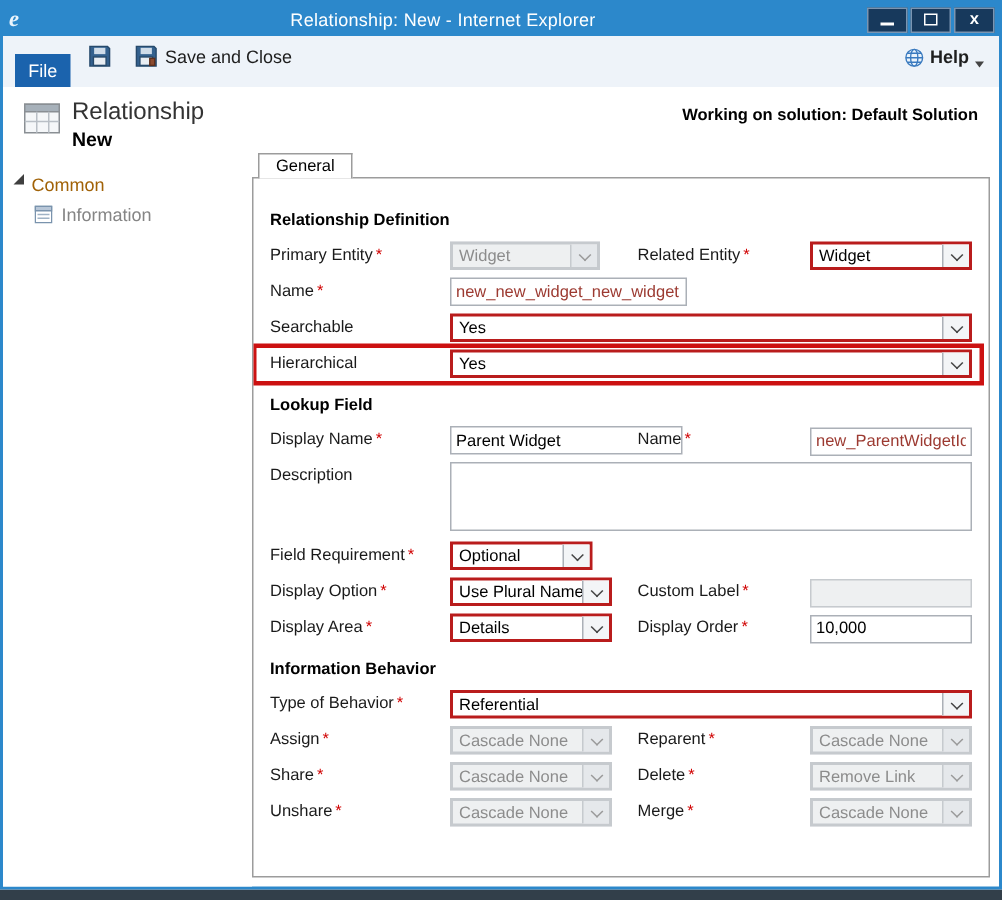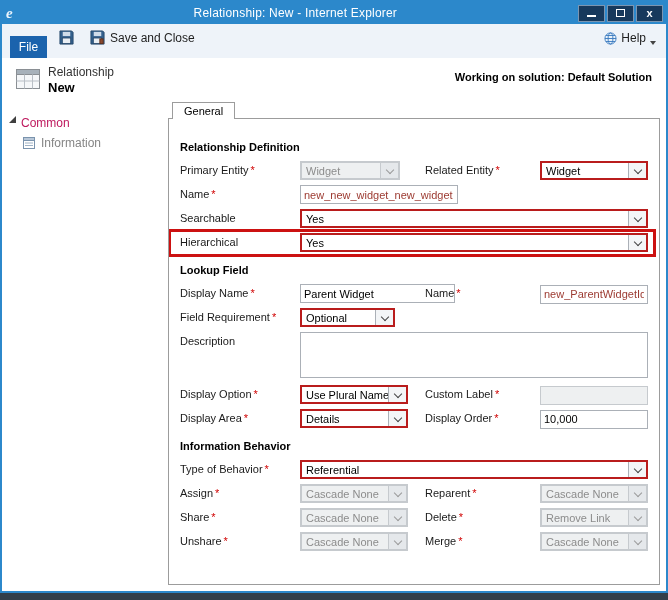--- a/index.html
+++ b/index.html
@@ -35,33 +35,33 @@
   }
   .file-tab{
     position:absolute;left:8px;bottom:0;width:37px;height:22px;
     background:#1b63ad;color:#ffffff;font-size:12px;
     display:flex;align-items:center;justify-content:center;
   }
   .tool-icons{position:absolute;left:54px;top:4px;display:flex;align-items:center;gap:10px;}
   .tool-btn{display:flex;align-items:flex-end;gap:5px;font-size:12px;color:#1e1e1e;padding:2px 3px;cursor:default;}
   .help-menu{
     position:absolute;right:10px;top:7px;display:flex;align-items:flex-end;gap:4px;
-    font-size:12px;color:#1e1e1e;cursor:default;
+    font-size:12px;color:#1e1e1e;cursor:default;font-weight:bold;
   }
   .caret{width:0;height:0;border-left:3px solid transparent;border-right:3px solid transparent;border-top:4px solid #444;}
   
   .page-header{position:absolute;left:0;top:56px;right:0;height:44px;background:#fff;}
   .entity-icon{position:absolute;left:13px;top:8px;}
   .hdr-titles{position:absolute;left:46px;top:7px;line-height:1.25;}
-  .hdr-entity{font-size:12px;color:#333;}
+  .hdr-entity{font-size:16px;color:#333;}
   .hdr-record{font-size:13px;font-weight:bold;color:#000;}
   .solution-note{position:absolute;right:14px;top:13px;font-size:11px;font-weight:bold;color:#000;}
   
   .sidebar{position:absolute;left:0;top:100px;bottom:0;width:166px;background:#fff;}
-  .nav-group{margin:14px 0 6px 7px;font-size:12px;color:#be185d;display:flex;gap:5px;cursor:default;}
+  .nav-group{margin:14px 0 6px 7px;font-size:12px;color:#a16207;display:flex;gap:5px;cursor:default;}
   .tri{width:0;height:0;border-bottom:7px solid #3f3f3f;border-left:7px solid transparent;}
   .nav-item{margin:5px 0 5px 21px;font-size:12px;color:#858585;display:flex;align-items:center;gap:6px;cursor:default;}
   
   .main{position:absolute;left:166px;top:100px;right:6px;bottom:6px;}
   .tab{
     position:absolute;left:4px;top:0;height:17px;padding:0 11px;z-index:2;
     border:1px solid #9c9c9c;border-bottom:none;background:#fff;
     font-size:11px;display:flex;align-items:center;cursor:default;box-sizing:border-box;
   }
   .form-panel{
@@ -247,35 +247,35 @@
 
       <div class="sec">Lookup Field</div>
 
       <div class="r">
         <span class="l"><span>Display Name</span><span class="req">*</span></span>
         <input class="txt c1 w155" value="Parent Widget" style="">
         <span class="l l2"><span>Name</span><span class="req">*</span></span>
         <span class="c2"><input class="txt redtext" value="new_ParentWidgetId" style=""></span>
       </div>
 
+      <div class="r tall">
+        <span class="l">Description</span>
+        <textarea class="desc" style=""></textarea>
+      </div>
+
       <div class="r">
         <span class="l"><span>Field Requirement</span><span class="req">*</span></span>
         <div class="select c1 w95">
           <span class="val">Optional</span>
           <span class="arrow">
               <span class="chev"></span>
             </span>
         </div>
       </div>
 
-      <div class="r tall">
-        <span class="l">Description</span>
-        <textarea class="desc" style=""></textarea>
-      </div>
-
 
       <div class="r">
         <span class="l"><span>Display Option</span><span class="req">*</span></span>
         <div class="select c1 w108">
           <span class="val">Use Plural Name</span>
           <span class="arrow">
               <span class="chev"></span>
             </span>
         </div>
         <span class="l l2"><span>Custom Label</span><span class="req">*</span></span>

